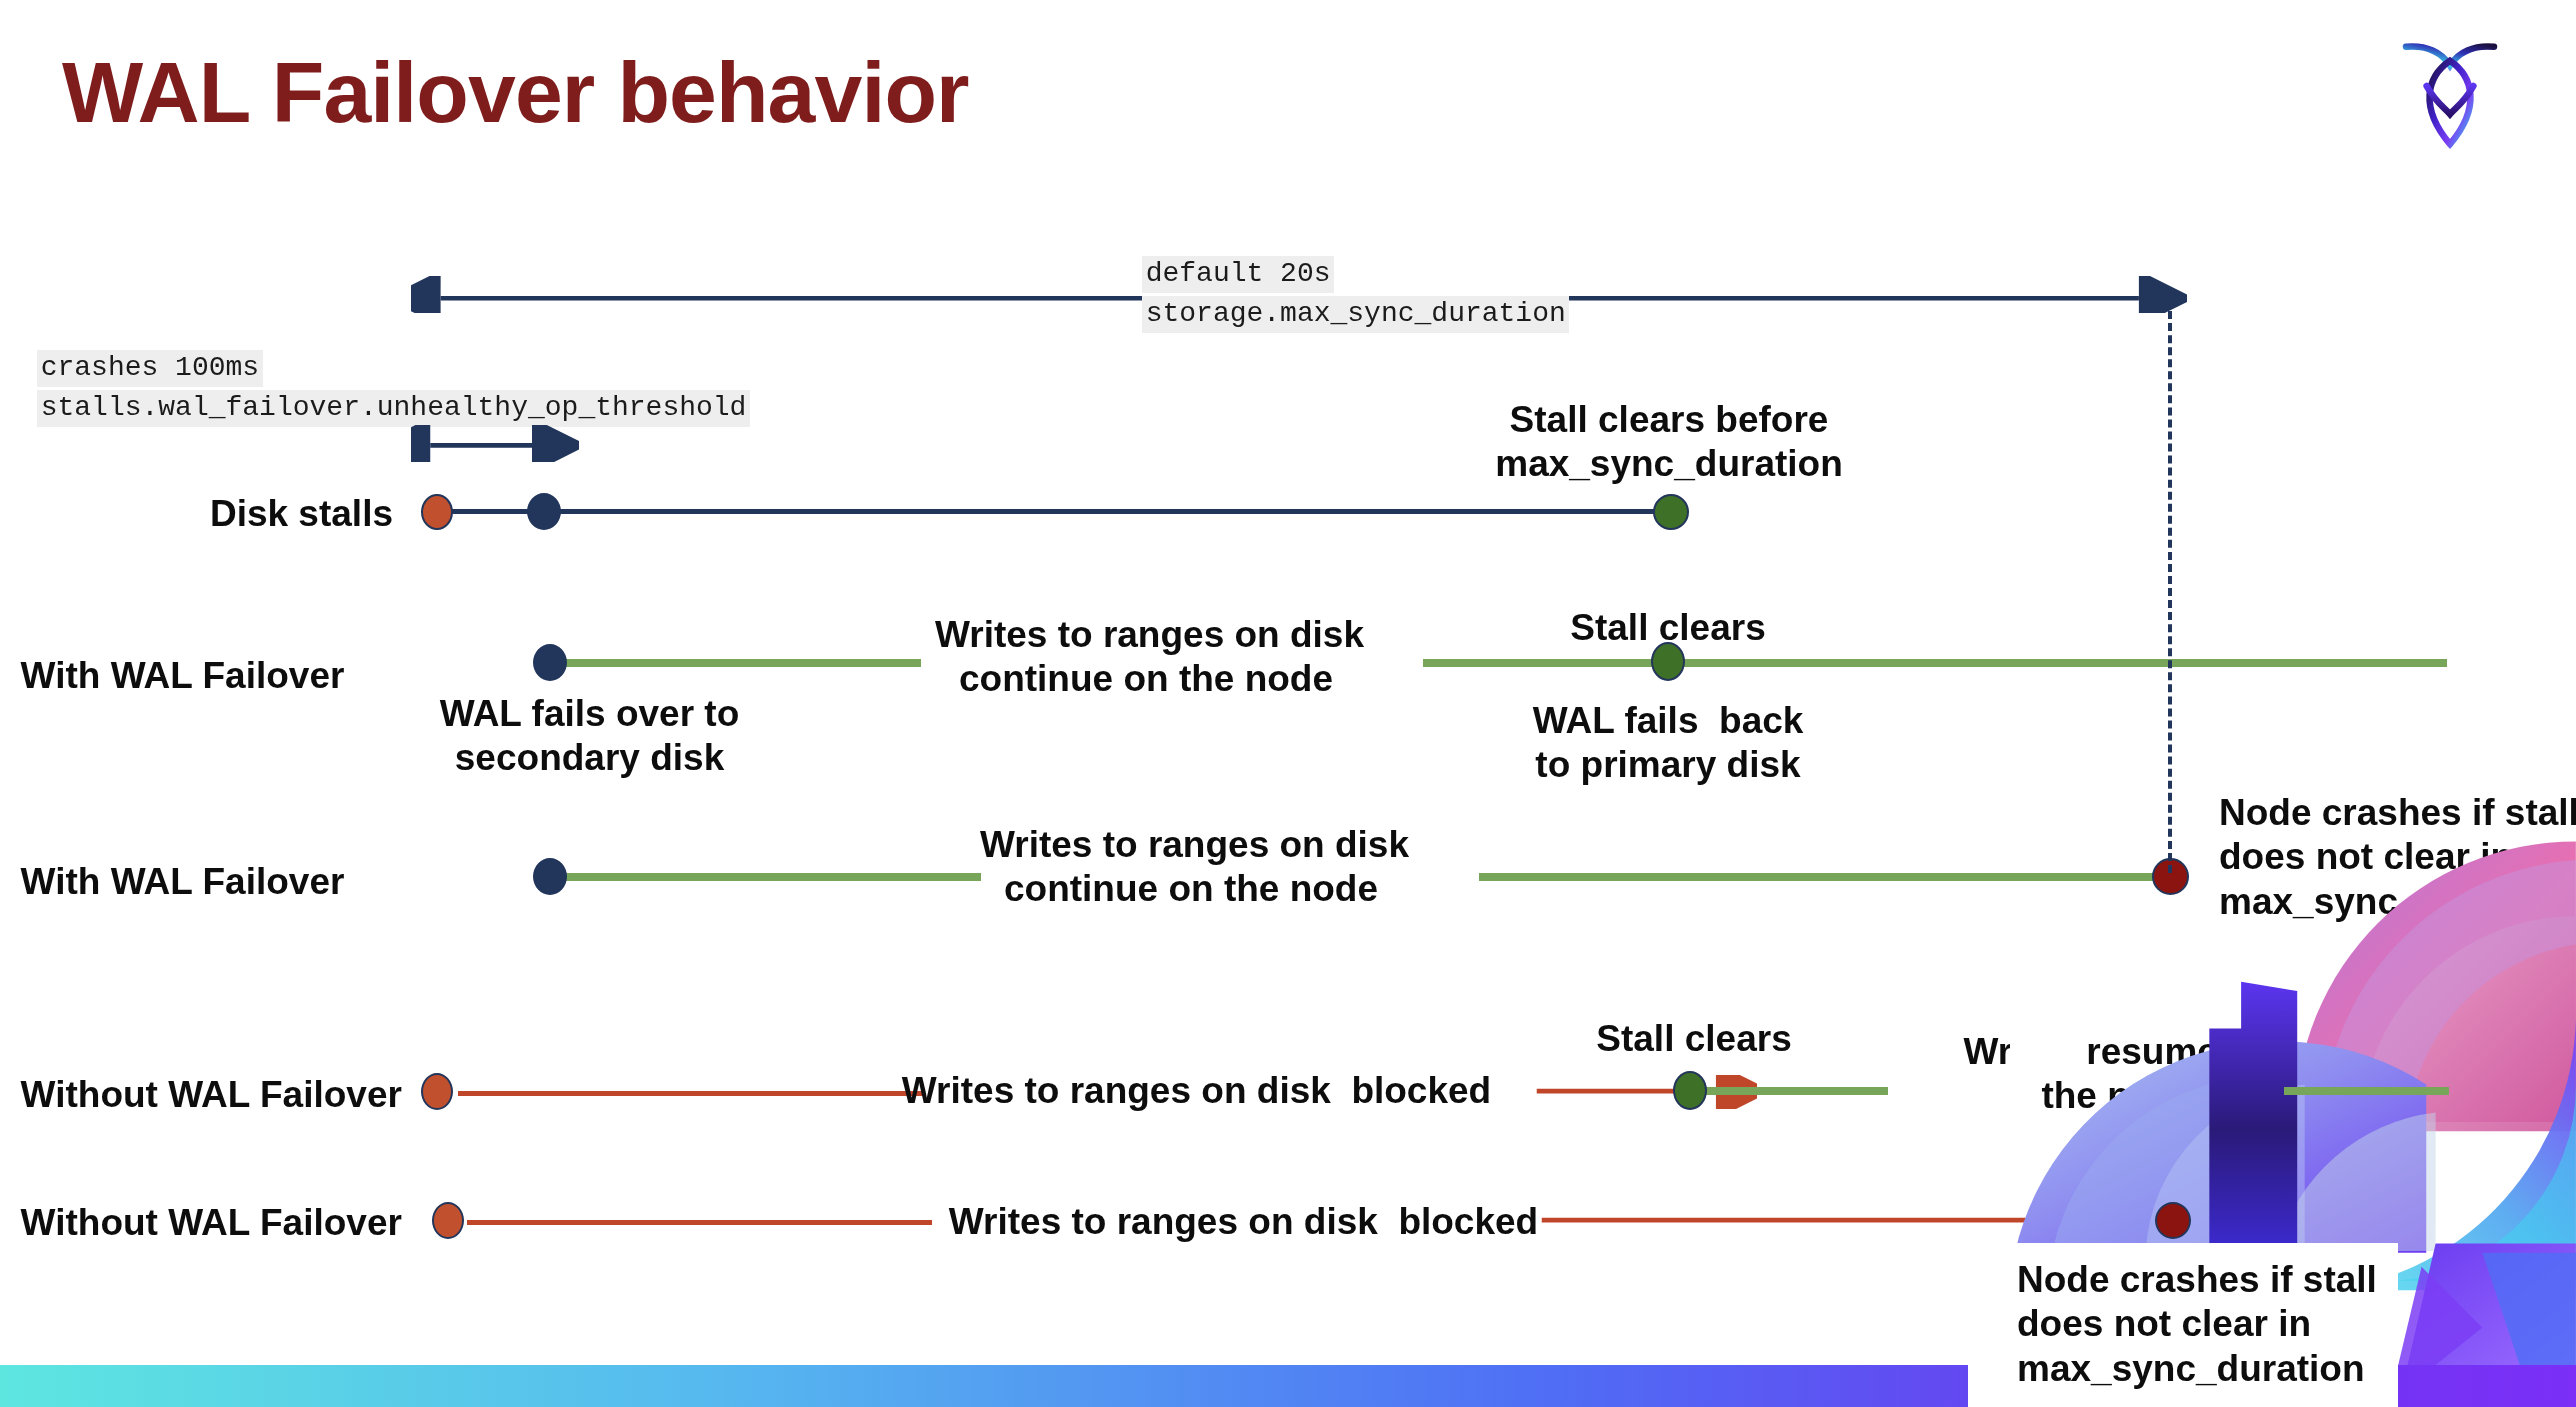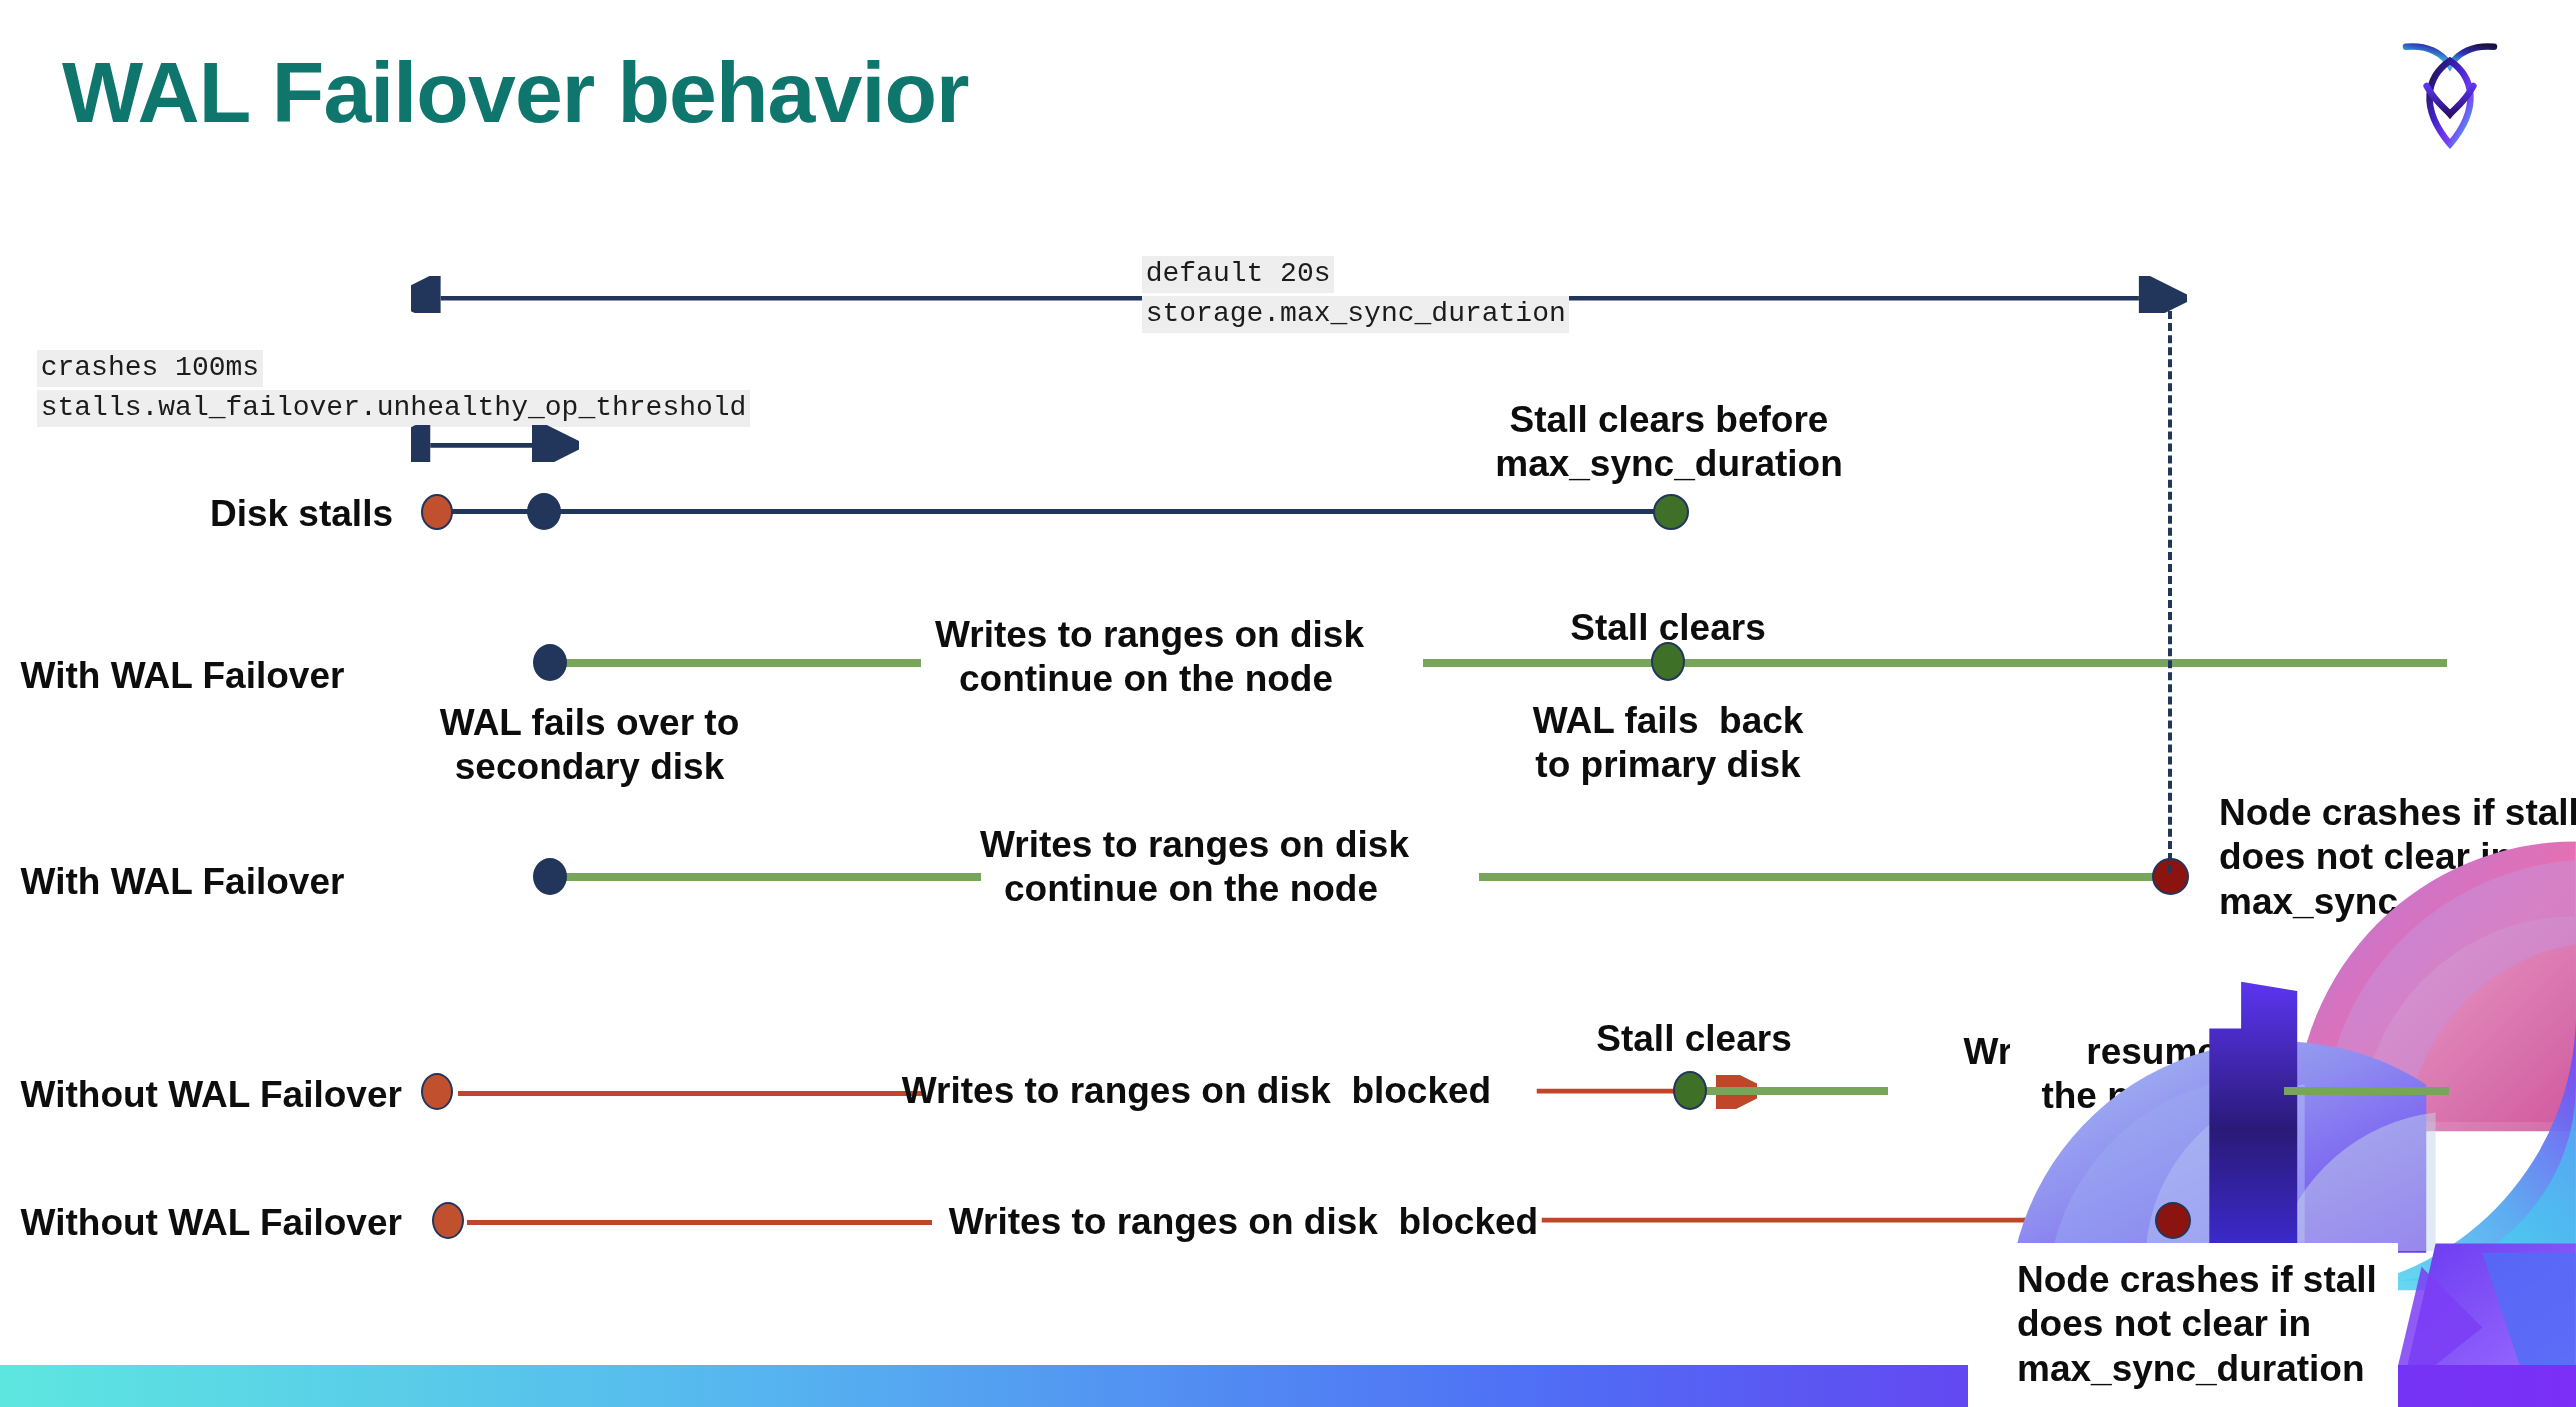--- a/index.html
+++ b/index.html
@@ -9,21 +9,21 @@
     background:#ffffff;
     font-family:"Liberation Sans", sans-serif;
     overflow:hidden;
     position:relative;
   }
   #stage{position:absolute;left:0;top:0;width:2576px;height:1408px;overflow:hidden;}
 
   
   .title{
     position:absolute;left:62px;top:47px;
-    font-size:86px;font-weight:bold;color:#0f766e;
+    font-size:86px;font-weight:bold;color:#7f1d1d;
     letter-spacing:-0.9px;line-height:1.05;
     white-space:nowrap;
   }
 
   
   .logo{position:absolute;left:2389px;top:28px;width:122px;height:131px;}
 
   
   .code{
     position:absolute;
@@ -149,21 +149,21 @@
 max_sync_duration</div>
 
   <div class="lbl l" style="left:20.6px;top:654px;width:402px;">With WAL Failover</div>
 
   <div class="rail green" style="left:553px;top:659px;width:368px;"></div>
   <div class="rail green" style="left:1423px;top:659px;width:1024px;"></div>
 
   <div class="dot navy" style="left:533px;top:644px;width:34px;height:37px;"></div>
   <div class="dot green" style="left:1651px;top:642px;width:34px;height:39px;"></div>
 
-  <div class="lbl c" style="left:393px;top:692px;width:393px;margin-top:9px;">WAL fails over to
+  <div class="lbl c" style="left:393px;top:692px;width:393px;">WAL fails over to
 secondary disk</div>
   <div class="lbl c" style="left:935px;top:613px;width:422px;">Writes to ranges on disk
 continue on the node</div>
   <div class="lbl c" style="left:1481px;top:606px;width:374px;">Stall clears</div>
   <div class="lbl c" style="left:1481px;top:699px;width:374px;">WAL fails  back
 to primary disk</div>
 
   <div class="lbl l" style="left:20.6px;top:860px;width:402px;">With WAL Failover</div>
 
   <div class="rail green" style="left:553px;top:873px;width:428px;"></div>

